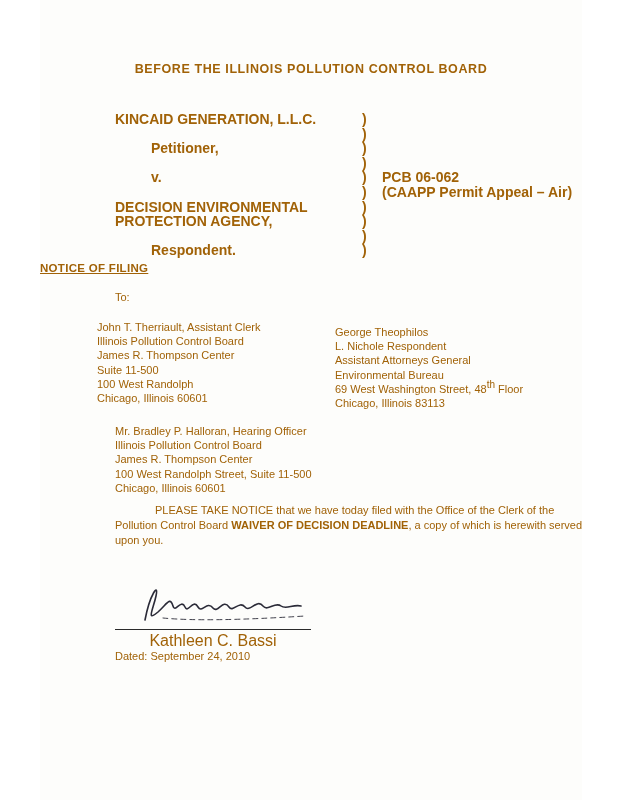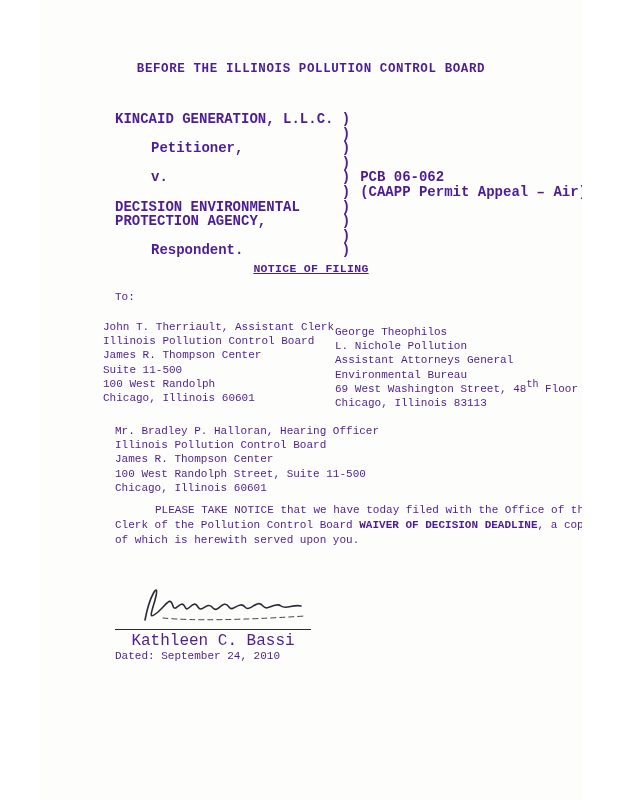--- a/index.html
+++ b/index.html
@@ -3,22 +3,22 @@
 <meta charset="utf-8">
 <style>
   * { margin: 0; padding: 0; box-sizing: border-box; }
   html, body { background: #ffffff; }
   .page {
     position: relative;
     width: 542px;
     height: 800px;
     margin: 0 auto;
     background: #fdfdfb;
-    font-family: Liberation Mono, monospace;
-    color: #4c1d95;
+    font-family: Liberation Sans, sans-serif;
+    color: #a16207;
     overflow: hidden;
   }
   .doc-title {
     position: absolute;
     top: 62px;
     left: 0;
     width: 100%;
     text-align: center;
     font-weight: bold;
     font-size: 12.5px;
@@ -38,37 +38,37 @@
   .cap-parens { width: 20px; }
   .cap-right { flex: 1; }
   .cap-line { height: 14.6px; line-height: 14.6px; white-space: nowrap; }
   .cap-line.indent { padding-left: 36px; }
   
   .notice-heading {
     position: absolute;
     top: 262px;
     left: 0;
     width: 100%;
-    text-align: center;
+    text-align: left;
     font-weight: bold;
     font-size: 11.5px;
     text-decoration: underline;
     letter-spacing: 0.3px;
   }
   .to-label {
     position: absolute;
     top: 291px;
     left: 75px;
     font-size: 11px;
     text-align: center;
   }
   
   .addr { position: absolute; font-size: 11px; }
   .addr .line { height: 14.2px; line-height: 14.2px; white-space: nowrap; }
-  .addr-clerk      { top: 320px; left: 63px; }
+  .addr-clerk      { top: 320px; left: 57px; }
   .addr-attorneys  { top: 325px; left: 295px; }
   .addr-hearing    { top: 424px; left: 75px; }
   sup { font-size: 10px; vertical-align: super; line-height: 0; }
   
   .notice-paragraph {
     position: absolute;
     top: 503px;
     left: 75px;
     width: 478px;
     font-size: 11px;
@@ -162,21 +162,21 @@
     <div class="line">John T. Therriault, Assistant Clerk</div>
     <div class="line">Illinois Pollution Control Board</div>
     <div class="line">James R. Thompson Center</div>
     <div class="line">Suite 11-500</div>
     <div class="line">100 West Randolph</div>
     <div class="line">Chicago, Illinois 60601</div>
   </div>
 
   <div class="addr addr-attorneys">
     <div class="line">George Theophilos</div>
-    <div class="line">L. Nichole Pollution</div>
+    <div class="line">L. Nichole Respondent</div>
     <div class="line">Assistant Attorneys General</div>
     <div class="line">Environmental Bureau</div>
     <div class="line"><span>69 West Washington Street, 48</span><sup>th</sup><span> Floor</span></div>
     <div class="line">Chicago, Illinois 83113</div>
   </div>
 
   <div class="addr addr-hearing">
     <div class="line">Mr. Bradley P. Halloran, Hearing Officer</div>
     <div class="line">Illinois Pollution Control Board</div>
     <div class="line">James R. Thompson Center</div>

